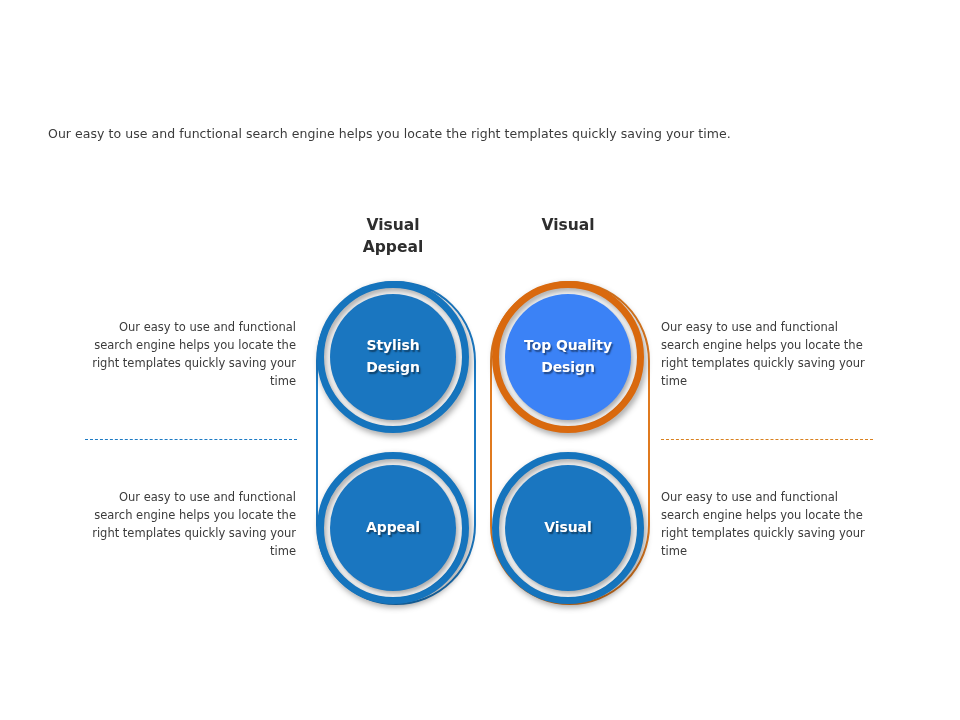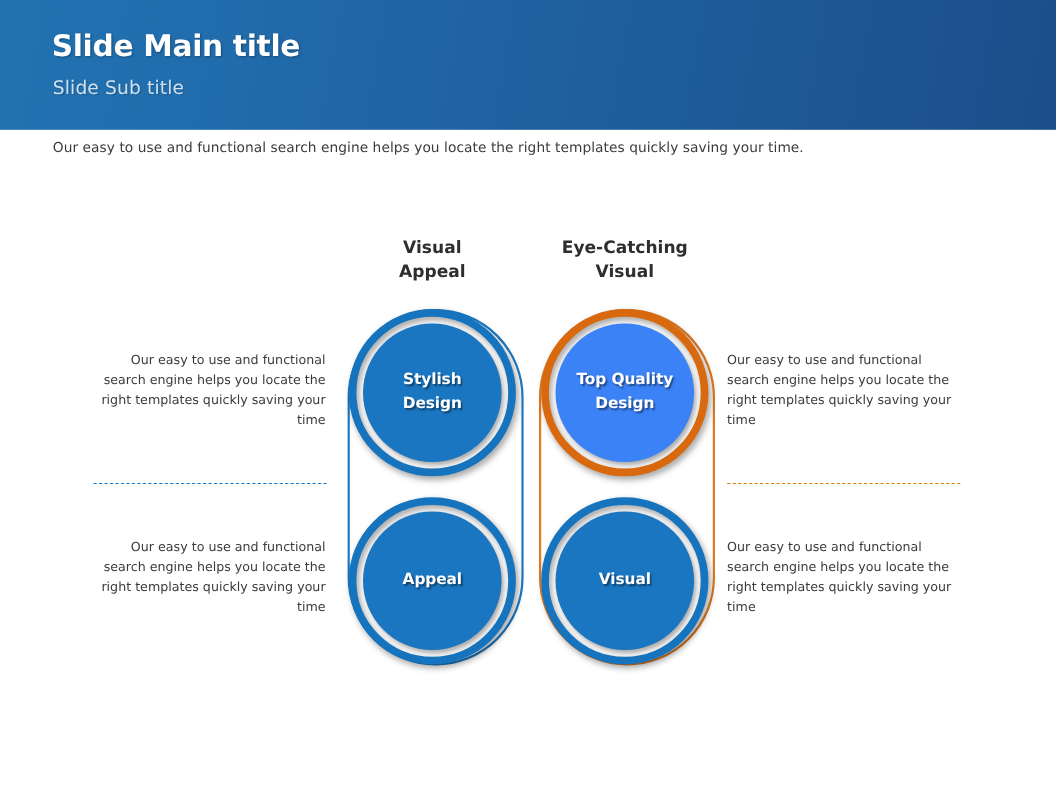--- a/index.html
+++ b/index.html
@@ -174,33 +174,28 @@
     border-top: 1.5px dashed;
   }
   .divider.left  { left: 85px;  border-top-color: #1c7ac4; }
   .divider.right { left: 661px; border-top-color: #d9811f; }
 </style>
 </head>
 <body>
 
 <div class="slide">
 
-  <div class="header-band">
-    <div class="header-title">Slide Main title</div>
-    <div class="header-subtitle">Slide Sub title</div>
-  </div>
 
   <div class="intro-text">Our easy to use and functional search engine helps you locate the right templates quickly saving your time.</div>
 
   <div class="col-heading left">
     <div>Visual</div>
     <div>Appeal</div>
   </div>
   <div class="col-heading right">
-    <div>Eye-Catching</div>
     <div>Visual</div>
   </div>
 
   <div class="pill left"></div>
   <div class="pill right"></div>
 
   <div class="node c-tl">
     <div class="ring blue"></div>
     <div class="disc blue">
       <div class="disc-label">

